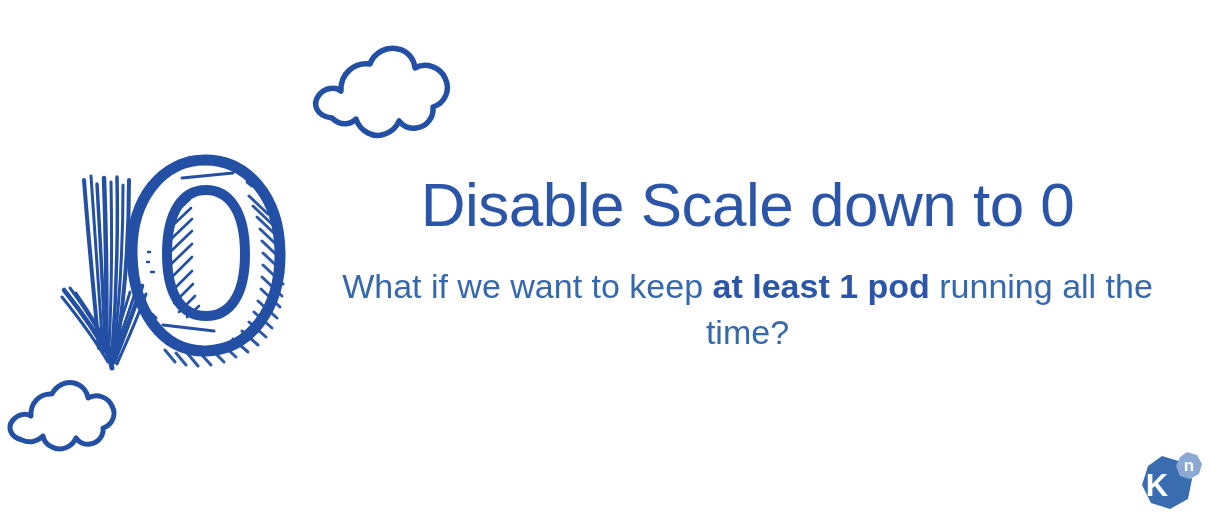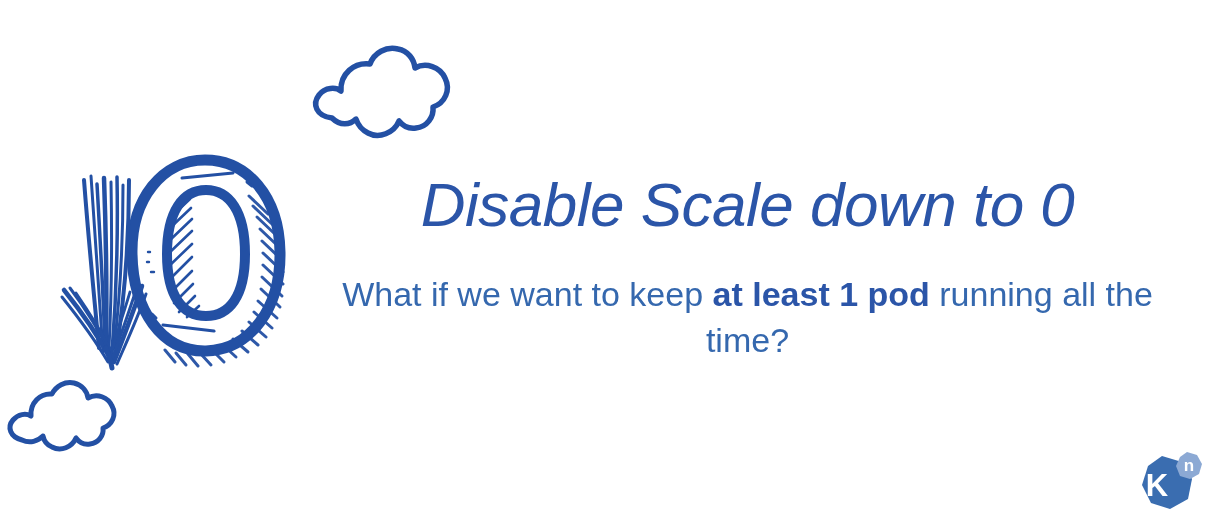--- a/index.html
+++ b/index.html
@@ -43,30 +43,29 @@
 
   .slide-title {
     font-family: "Liberation Sans", sans-serif;
     font-size: 62px;
     line-height: 1.05;
     font-weight: 400;
     letter-spacing: -0.5px;
     color: #2B55A8;
     margin: 0;
     white-space: nowrap;
-    font-style: italic;
   }
 
   .slide-subtitle {
     font-family: "Liberation Sans", sans-serif;
     font-size: 34px;
     line-height: 1.36;
     font-weight: 400;
     color: #3568AE;
-    margin: 12px;
+    margin: 4px;
     padding-top: 22px;
   }
 
   .slide-subtitle .emph {
     font-weight: 700;
     color: #2B55A8;
   }
 
   
   .logo-badge {

